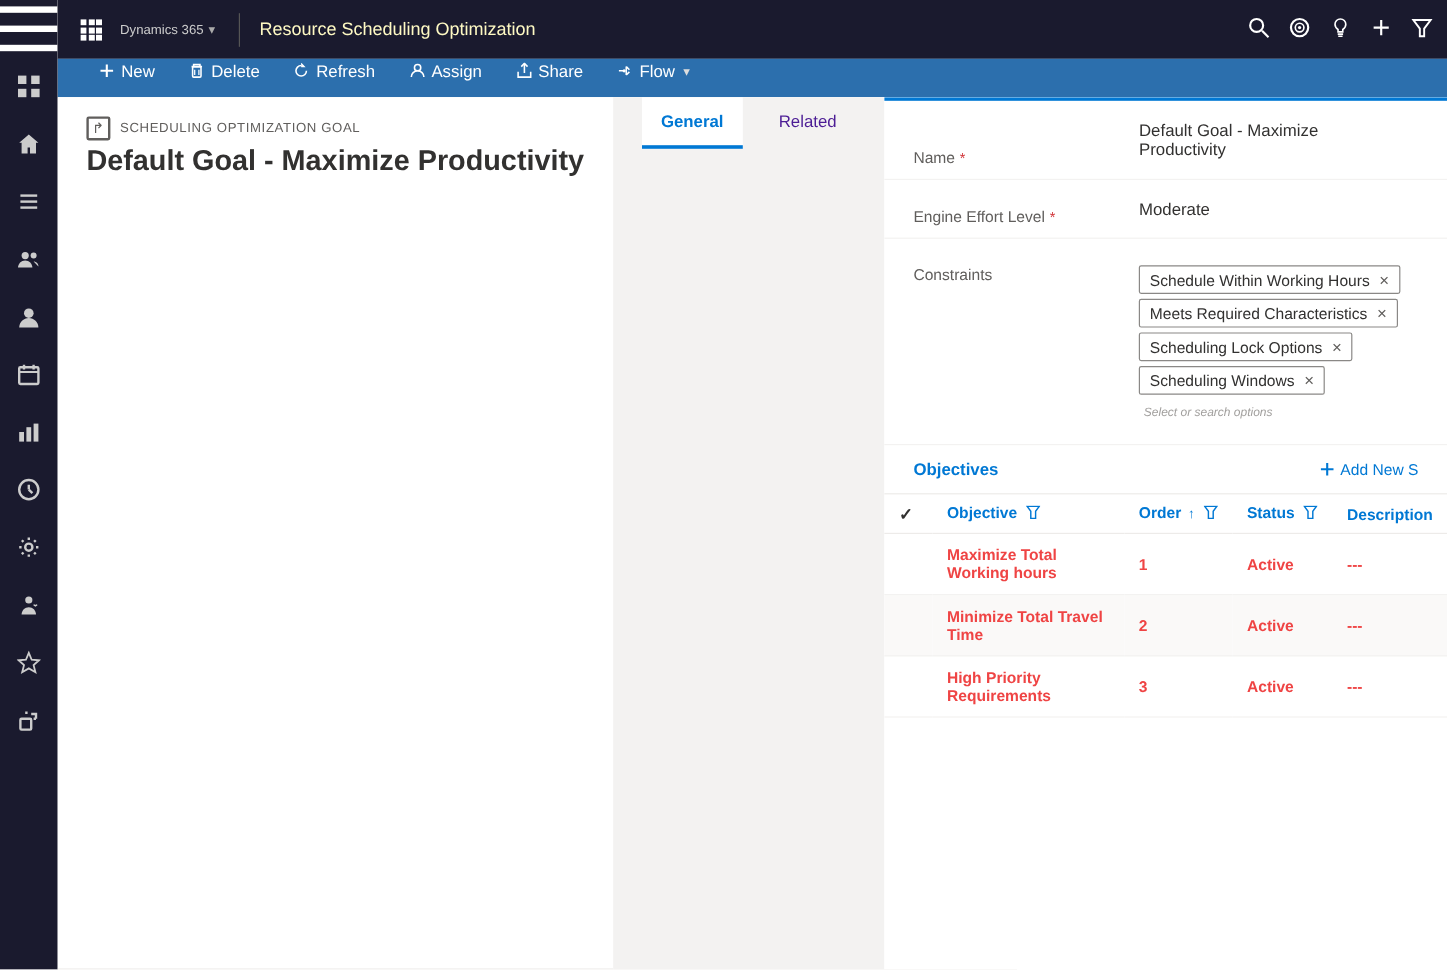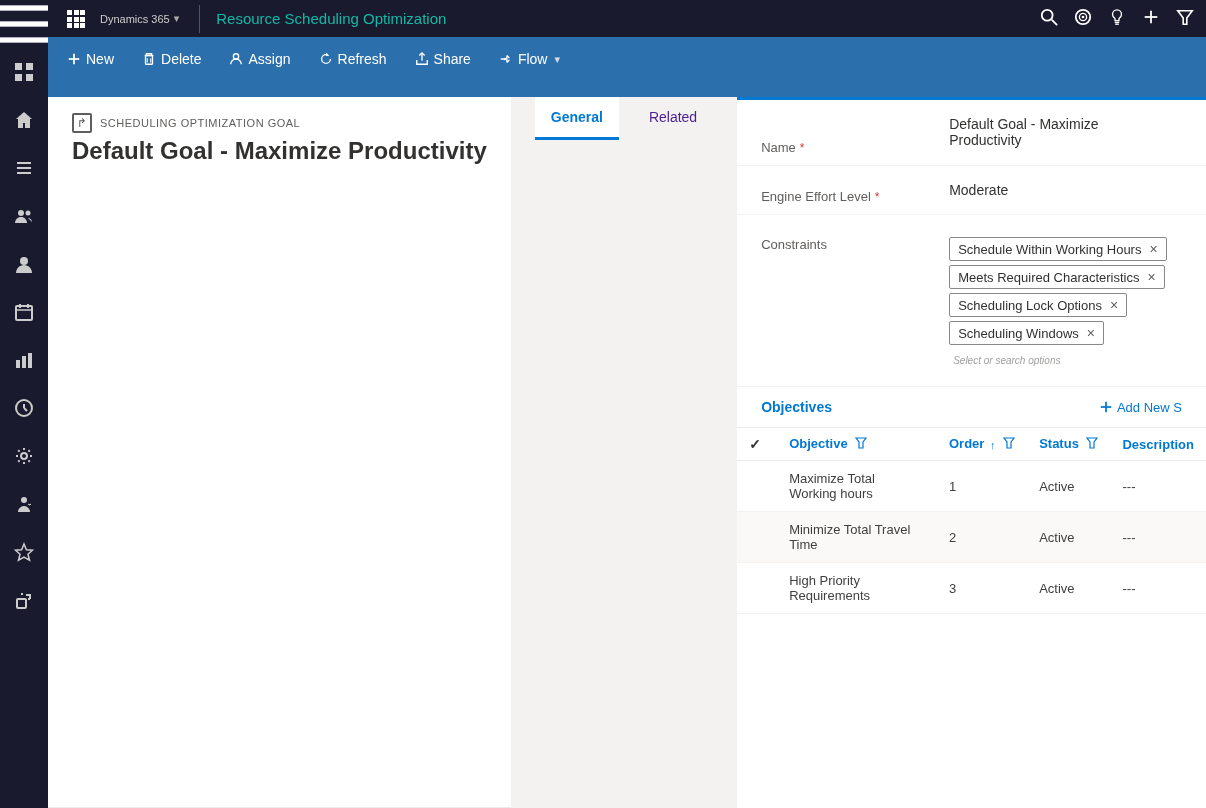--- a/index.html
+++ b/index.html
@@ -8,32 +8,32 @@
     
     .left-nav { width: 48px; background: #1a1a2e; display: flex; flex-direction: column; align-items: center; padding-top: 0; flex-shrink: 0; }
     .nav-hamburger { width: 48px; height: 48px; display: flex; align-items: center; justify-content: center; cursor: pointer; color: white; }
     .nav-icon { width: 48px; height: 48px; display: flex; align-items: center; justify-content: center; color: #aaa; cursor: pointer; font-size: 18px; }
     .nav-icon svg { width: 20px; height: 20px; fill: #ccc; }
 
     
     .main-area { flex: 1; display: flex; flex-direction: column; overflow: hidden; }
 
     
-    .top-bar { background: #1a1a2e; height: 37px; display: flex; align-items: center; padding: 0 12px; gap: 8px; flex-shrink: 0; }
+    .top-bar { background: #1a1a2e; height: 49px; display: flex; align-items: center; padding: 0 12px; gap: 8px; flex-shrink: 0; }
     .app-grid-btn { width: 32px; height: 32px; display: flex; align-items: center; justify-content: center; cursor: pointer; }
     .app-grid-btn svg { fill: white; width: 18px; height: 18px; }
     .dynamics-label { color: white; font-size: 15px; font-weight: 400; margin-right: 4px; display: flex; align-items: center; gap: 4px; cursor: pointer; }
     .dynamics-label span { font-size: 11px; color: #ccc; }
     .divider-v { width: 1px; height: 28px; background: #555; margin: 0 8px; }
     .top-right { margin-left: auto; display: flex; align-items: center; gap: 16px; color: white; }
     .top-right svg { fill: white; width: 18px; height: 18px; cursor: pointer; }
     .top-right-icon { cursor: pointer; }
 
     
-    .command-bar { background: #2c6fad; height: 60px; display: flex; align-items: flex-start; padding: 0 5px; gap: 0; flex-shrink: 0; }
+    .command-bar { background: #2c6fad; height: 32px; display: flex; align-items: flex-end; padding: 0 20px; gap: 0; flex-shrink: 0; }
     .cmd-btn { display: flex; align-items: center; gap: 5px; color: white; cursor: pointer; padding: 0 14px; height: 44px; font-size: 14px; font-weight: 400; border: none; background: transparent; white-space: nowrap; }
     .cmd-btn svg { fill: white; width: 14px; height: 14px; flex-shrink: 0; }
 
     
     .content-area { flex: 1; background: white; overflow: auto; display: flex; flex-direction: row; }
 
     
     .record-header { padding: 16px 24px; background: white; border-bottom: 1px solid #edebe9; flex-shrink: 0; }
     .record-type { font-size: 11px; color: #605e5c; text-transform: uppercase; letter-spacing: 0.5px; margin-bottom: 4px; display: flex; align-items: center; gap: 8px; }
     .record-type-icon { width: 20px; height: 20px; border: 2px solid #605e5c; border-radius: 2px; display: flex; align-items: center; justify-content: center; }
@@ -65,21 +65,21 @@
     .objectives-header { display: flex; align-items: center; padding: 12px 24px; border-bottom: 1px solid #edebe9; gap: 20px; }
     .objectives-title { font-size: 14px; font-weight: 600; color: #0078d4; }
     .add-new-btn { margin-left: auto; display: flex; align-items: center; gap: 4px; color: #0078d4; cursor: pointer; font-size: 13px; }
     .add-new-btn svg { fill: #0078d4; width: 14px; height: 14px; }
 
     
     .obj-table { width: 100%; border-collapse: collapse; }
     .obj-table thead tr { border-bottom: 1px solid #edebe9; }
     .obj-table th { text-align: left; padding: 8px 12px; font-size: 13px; font-weight: 600; color: #0078d4; cursor: pointer; white-space: nowrap; }
     .obj-table th.check-col { width: 40px; }
-    .obj-table td { padding: 10px 12px; font-size: 13px; color: #404040; border-bottom: 1px solid #f3f2f1; }
+    .obj-table td { padding: 10px 12px; font-size: 13px; color: #ef4444; border-bottom: 1px solid #f3f2f1; font-weight: bold; }
     .obj-table tbody tr:nth-child(even) { background: #faf9f8; }
     .checkmark { color: #323130; font-size: 14px; }
     .filter-icon { display: inline-block; margin-left: 4px; vertical-align: middle; }
     .filter-icon svg { fill: #605e5c; width: 12px; height: 12px; }
     .sort-icon { display: inline-block; margin-left: 2px; vertical-align: middle; font-size: 11px; }
 
     
     ::-webkit-scrollbar { width: 6px; height: 6px; }
     ::-webkit-scrollbar-track { background: #f1f1f1; }
     ::-webkit-scrollbar-thumb { background: #c8c6c4; border-radius: 3px; }
@@ -192,21 +192,21 @@
           <rect x="0" y="13" width="5" height="5"></rect>
           <rect x="7" y="13" width="5" height="5"></rect>
           <rect x="13" y="13" width="5" height="5"></rect>
         </svg>
     </div>
     <div class="dynamics-label">
       <span>Dynamics 365</span>
       <span style="font-size:11px;color:#aaa;">▾</span>
     </div>
     <div class="divider-v"></div>
-    <div style="color:#14b8a6;font-size:15px;">Resource Scheduling Optimization</div>
+    <div style="color:#fef9c3;font-size:15px;">Resource Scheduling Optimization</div>
     <div class="top-right">
       <span class="top-right-icon">
         <svg viewBox="0 0 20 20">
             <circle cx="8" cy="8" r="6" fill="none" stroke="white" stroke-width="2"></circle>
             <line x1="13" y1="13" x2="19" y2="19" stroke="white" stroke-width="2"></line>
           </svg>
       </span>
       <span class="top-right-icon">
         <svg viewBox="0 0 20 20">
             <circle cx="10" cy="10" r="8" fill="none" stroke="white" stroke-width="2"></circle>
@@ -248,31 +248,31 @@
           <polyline points="3,4 13,4" stroke="white" stroke-width="1.5" fill="none"></polyline>
           <path d="M5 4V2h6v2" stroke="white" stroke-width="1.5" fill="none"></path>
           <rect x="4" y="4" width="8" height="10" rx="1" fill="none" stroke="white" stroke-width="1.5"></rect>
           <line x1="6" y1="7" x2="6" y2="12" stroke="white" stroke-width="1.2"></line>
           <line x1="10" y1="7" x2="10" y2="12" stroke="white" stroke-width="1.2"></line>
         </svg>
       <span>Delete</span>
     </button>
     <button class="cmd-btn">
       <svg viewBox="0 0 16 16">
+          <path d="M13 8A5 5 0 1 1 8 3" stroke="white" stroke-width="1.5" fill="none"></path>
+          <polyline points="8,1 11,4 8,4" fill="white" stroke="white" stroke-width="1"></polyline>
+        </svg>
+      <span>Refresh</span>
+    </button>
+    <button class="cmd-btn">
+      <svg viewBox="0 0 16 16">
           <circle cx="8" cy="5" r="3" fill="none" stroke="white" stroke-width="1.5"></circle>
           <path d="M2 14c0-3.3 2.7-6 6-6s6 2.7 6 6" fill="none" stroke="white" stroke-width="1.5"></path>
         </svg>
       <span>Assign</span>
-    </button>
-    <button class="cmd-btn">
-      <svg viewBox="0 0 16 16">
-          <path d="M13 8A5 5 0 1 1 8 3" stroke="white" stroke-width="1.5" fill="none"></path>
-          <polyline points="8,1 11,4 8,4" fill="white" stroke="white" stroke-width="1"></polyline>
-        </svg>
-      <span>Refresh</span>
     </button>
     <button class="cmd-btn">
       <svg viewBox="0 0 16 16">
           <path d="M2 9v5h12V9" fill="none" stroke="white" stroke-width="1.5"></path>
           <line x1="8" y1="1" x2="8" y2="10" stroke="white" stroke-width="1.5"></line>
           <polyline points="5,4 8,1 11,4" fill="none" stroke="white" stroke-width="1.5"></polyline>
         </svg>
       <span>Share</span>
     </button>
     <button class="cmd-btn">

